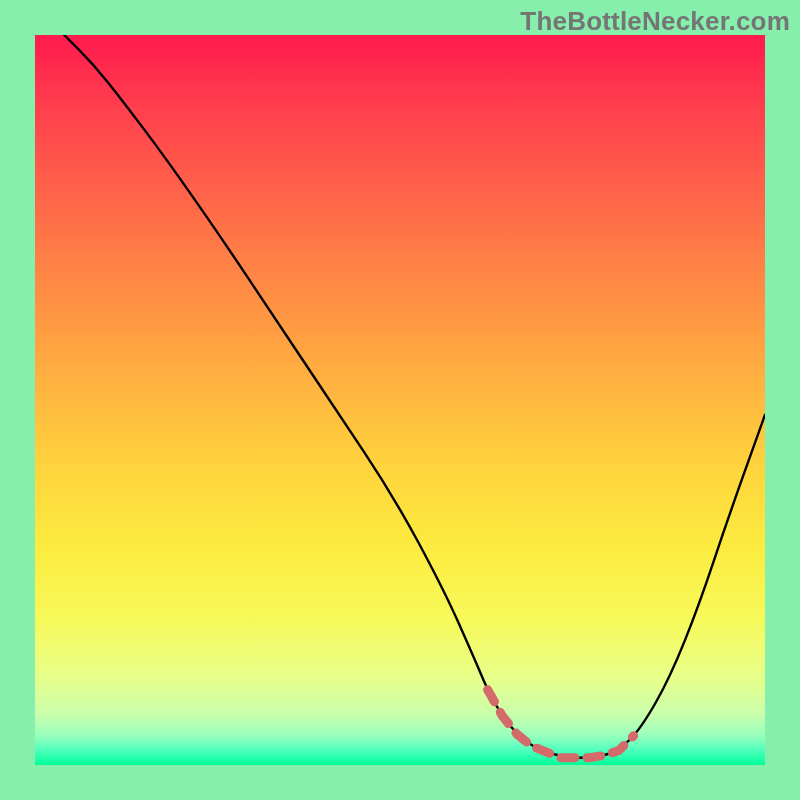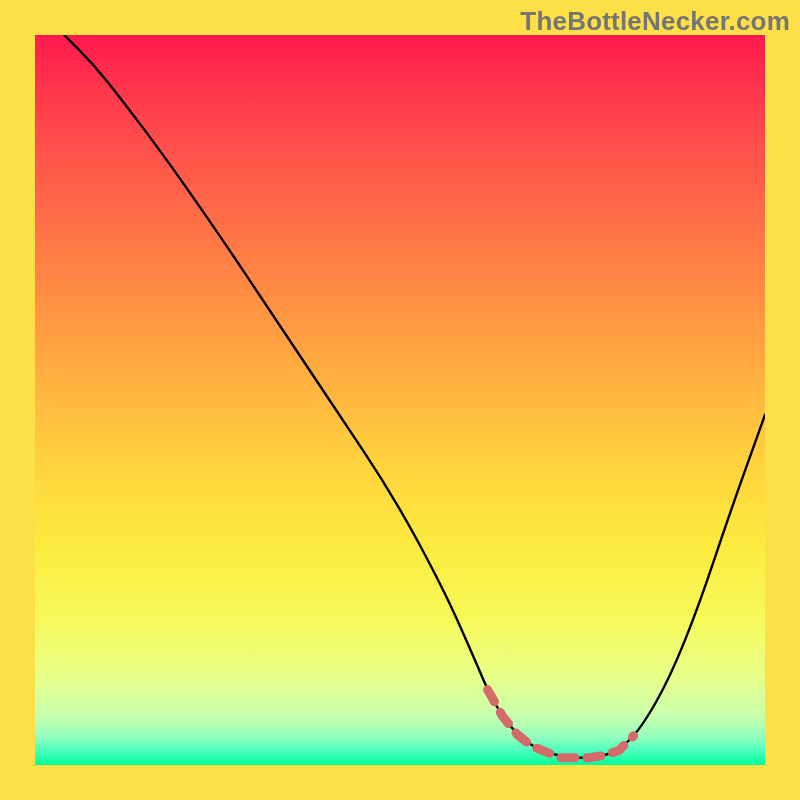--- a/index.html
+++ b/index.html
@@ -1,21 +1,21 @@
 <!DOCTYPE html>
 <html><head>
 <meta charset="utf-8">
 <style>
   * { margin: 0; padding: 0; box-sizing: border-box; }
   html, body { width: 800px; height: 800px; background: #000; overflow: hidden; }
   .frame {
     position: relative;
     width: 800px;
     height: 800px;
-    background: #fde047;
+    background: #86efac;
     text-align: center;
   }
   .watermark {
     position: absolute;
     top: 6px;
     right: 10px;
     font-family: Arial, Helvetica, sans-serif;
     font-size: 26px;
     font-weight: 600;
     color: #757575;

